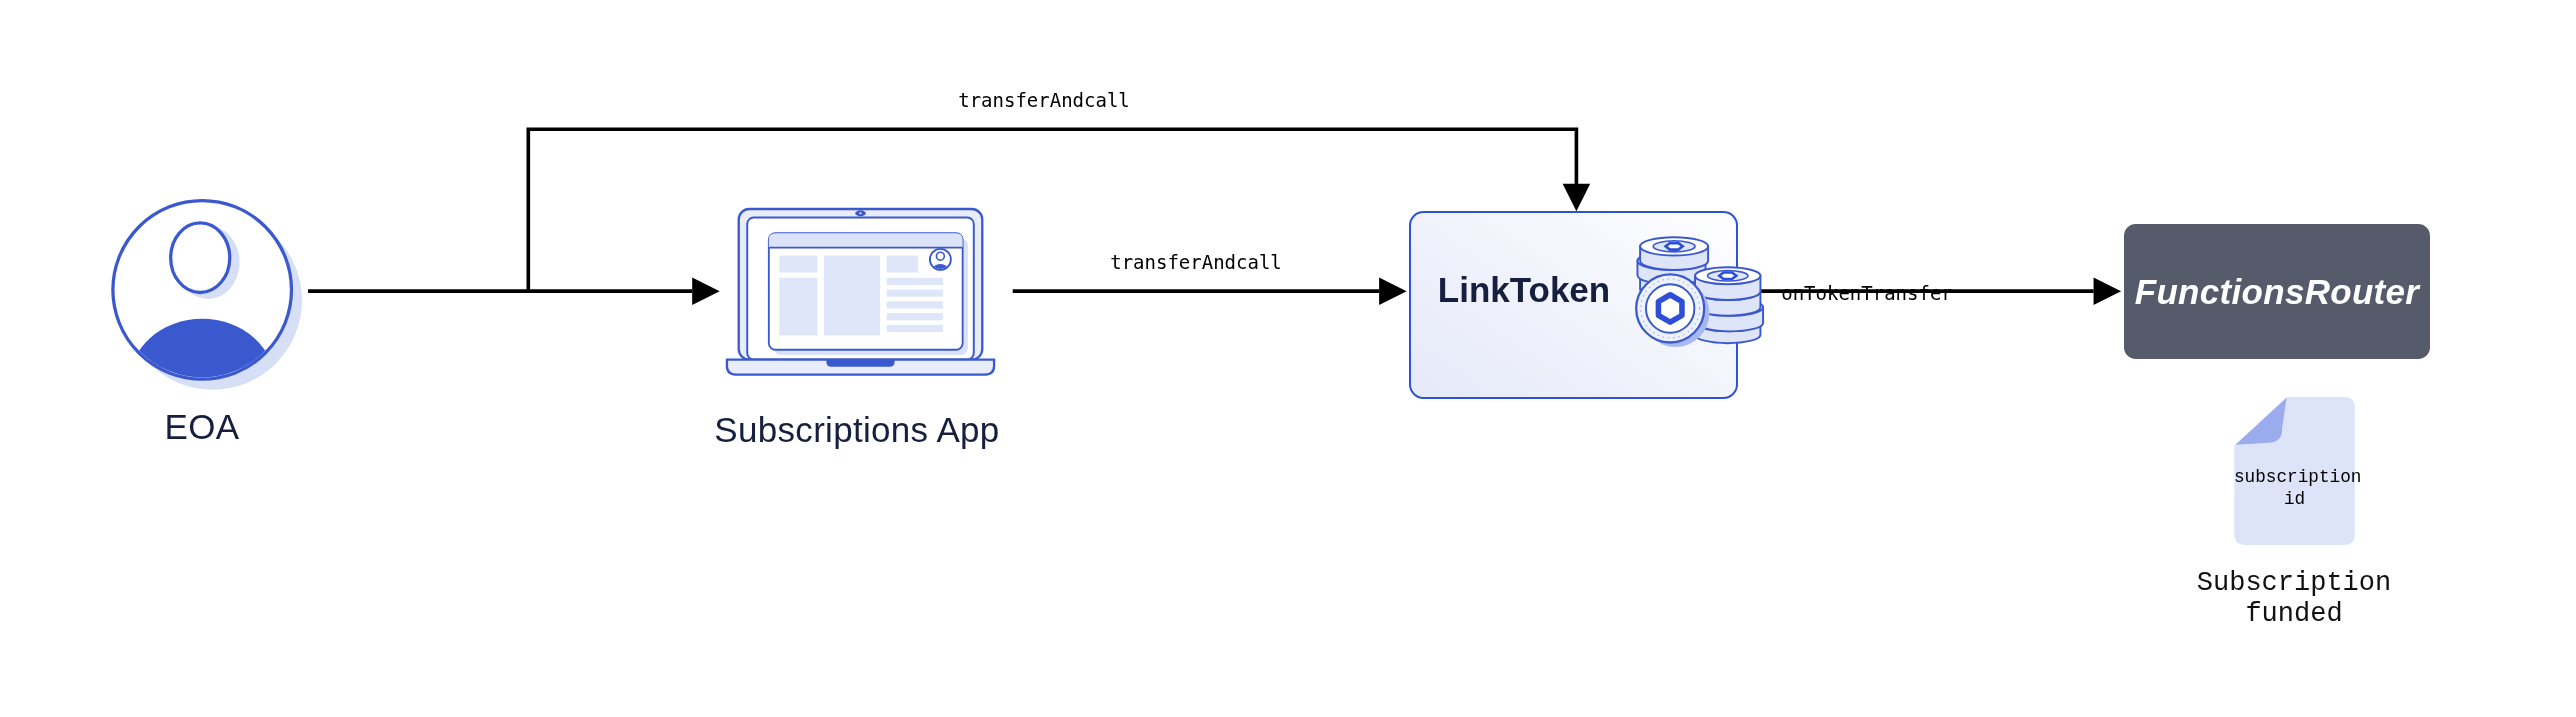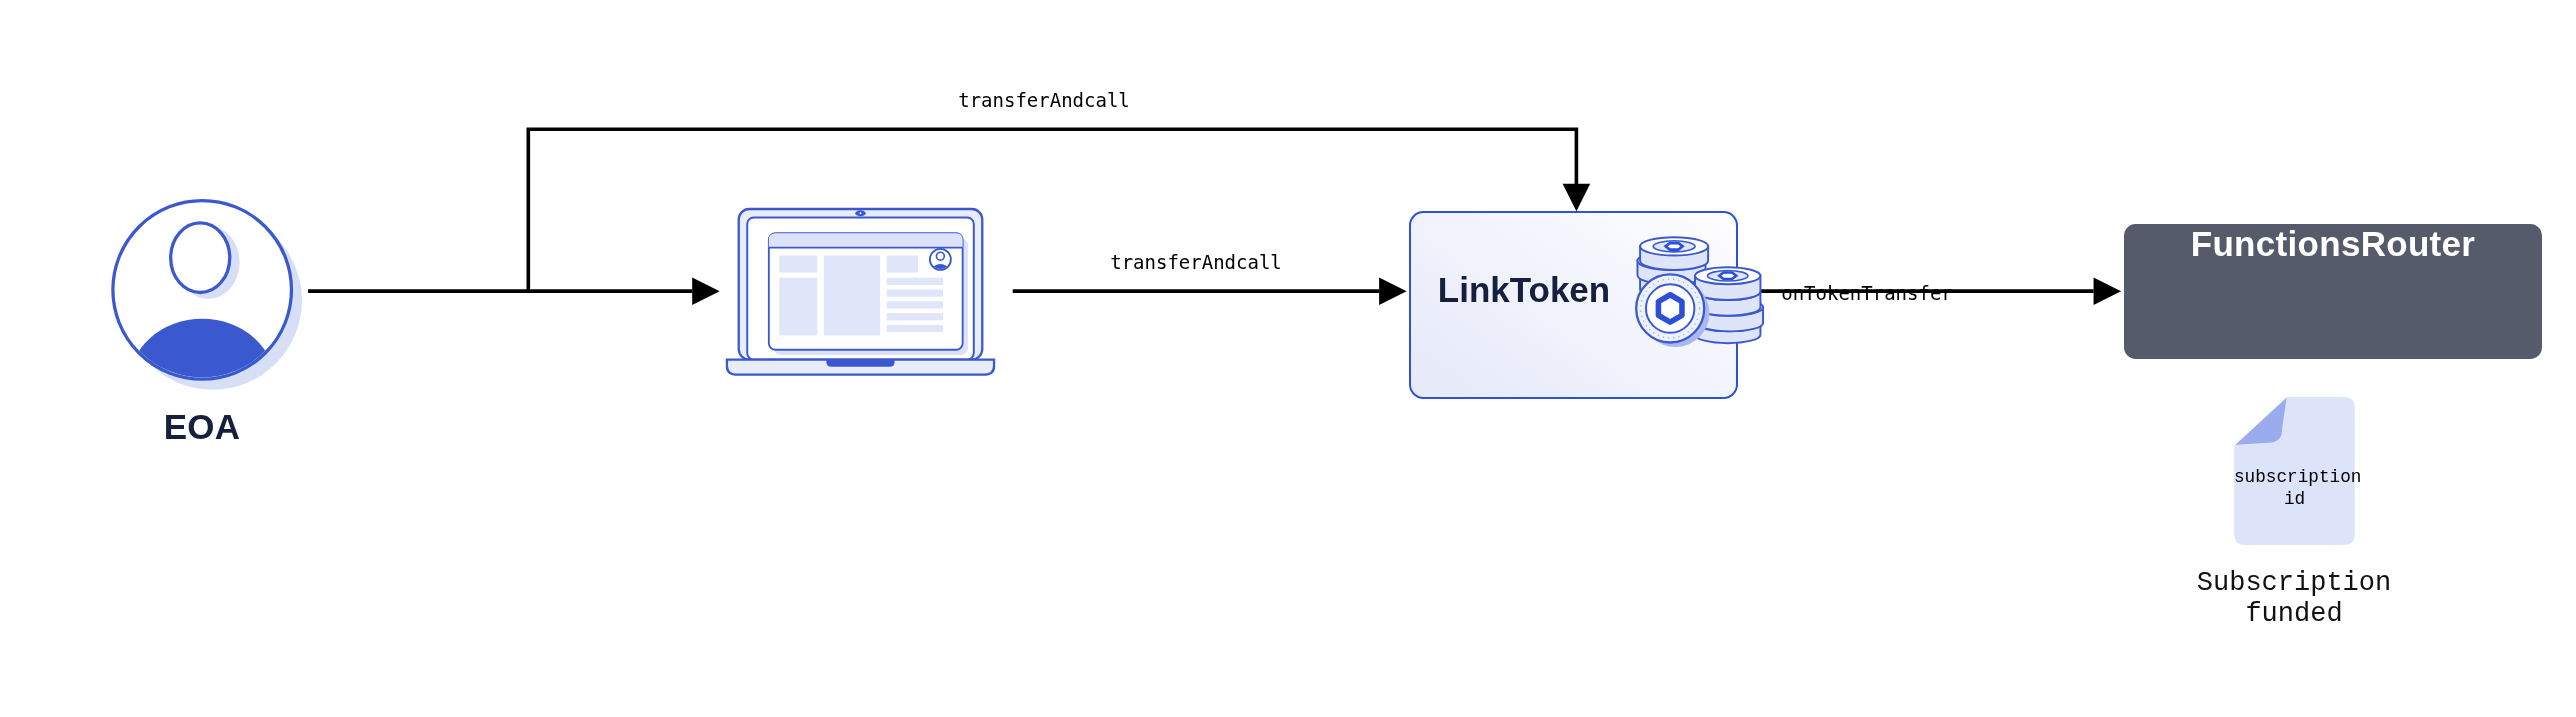--- a/index.html
+++ b/index.html
@@ -7,29 +7,29 @@
     --c-lav:#e9edfb; --c-lav-deep:#dde3f8; --c-fold:#9aaced; --c-shadow:#d6dff6;
     --c-arrow:#000000; --c-white:#ffffff;
   }
   html,body{margin:0;padding:0;background:#fff;}
   .canvas{position:relative;width:2576px;height:718px;background:#fff;overflow:hidden;
           font-family:"Liberation Sans",sans-serif;}
   .layer{position:absolute;left:0;top:0;}
   .code-label{position:absolute;transform:translate(-50%,-50%);white-space:nowrap;
           font-family:"DejaVu Sans Mono",monospace;font-size:19px;color:var(--c-arrow);}
   .node-label{position:absolute;transform:translate(-50%,-50%);white-space:nowrap;
-          font-weight:bold;font-size:35px;color:var(--c-navy);letter-spacing:0.3px;}
+          font-weight:normal;font-size:35px;color:var(--c-navy);letter-spacing:0.3px;}
   .linktoken-box{position:absolute;left:1409px;top:211px;width:329px;height:188px;
           box-sizing:border-box;border:2.6px solid var(--c-outline);border-radius:14.4px;
           background:linear-gradient(215deg,#fdfdff 5%,#e6eaf9 95%);}
   .linktoken-box .inner-label{position:absolute;left:113px;top:77px;transform:translate(-50%,-50%);
           font-weight:bold;font-size:35px;color:var(--c-navy);white-space:nowrap;}
   .coins{position:absolute;left:174px;top:17px;width:190px;height:121px;overflow:visible;}
-  .router-box{position:absolute;left:2124px;top:224px;width:418px;height:135px;
-          border-radius:11.8px;background:var(--c-slate);display:flex;align-items:flex-start;justify-content:center;}
+  .router-box{position:absolute;left:2124px;top:224px;width:306px;height:135px;
+          border-radius:11.8px;background:var(--c-slate);display:flex;align-items:center;justify-content:center;font-style:italic;}
   .router-box .inner-label{color:#fff;font-weight:bold;font-size:35px;white-space:nowrap;letter-spacing:0.3px;}
   .doc-svg{position:absolute;left:2234px;top:397px;}
   .doc-text{position:absolute;left:2234px;top:467px;width:121px;text-align:center;
           font-size:17.7px;line-height:21.6px;color:#000;}
   .caption{position:absolute;left:2176px;top:568px;width:236px;text-align:center;
           font-size:27px;line-height:31px;color:#111;}
   .doc-text span,.caption span{display:block;font-family:Liberation Mono, monospace;}
 </style>
 </head>
 <body>
@@ -93,20 +93,21 @@
     <clipPath id="lapav">
         <circle cx="332" cy="80" r="14.5"></circle>
       </clipPath>
     <g clip-path="url(#lapav)">
       <circle cx="332" cy="75" r="6" fill="#fff" stroke="#3a59cf" stroke-width="2.5"></circle>
       <ellipse cx="332" cy="97" rx="13" ry="10" fill="#3a59cf"></ellipse>
     </g>
     <path d="M6,233 H414 V243 Q414,256 398,256 H22 Q6,256 6,243 Z" fill="#e9edfb" stroke="#3a59cf" stroke-width="3.5"></path>
     <path d="M158,233 H262 V237 Q262,244 254,244 H166 Q158,244 158,237 Z" fill="#3a59cf"></path>
   </svg>
+  <div class="node-label" style="left:857px;top:430px;">Subscriptions App</div>
 
   <div class="linktoken-box">
     <span class="inner-label">LinkToken</span>
     <svg class="coins" viewBox="0 0 290 185">
 
       <g stroke="#3a59cf" stroke-width="3">
         <path d="M84,69 L84,91 A52 14 0 0 0 188,91 L188,69 Z" fill="#dfe5f9"></path>
         <ellipse cx="136" cy="69" rx="52" ry="14" fill="#e8edfb"></ellipse>
         <path d="M80,47 L80,69 A52 14 0 0 0 184,69 L184,47 Z" fill="#dfe5f9"></path>
         <ellipse cx="132" cy="47" rx="52" ry="14" fill="#e8edfb"></ellipse>

